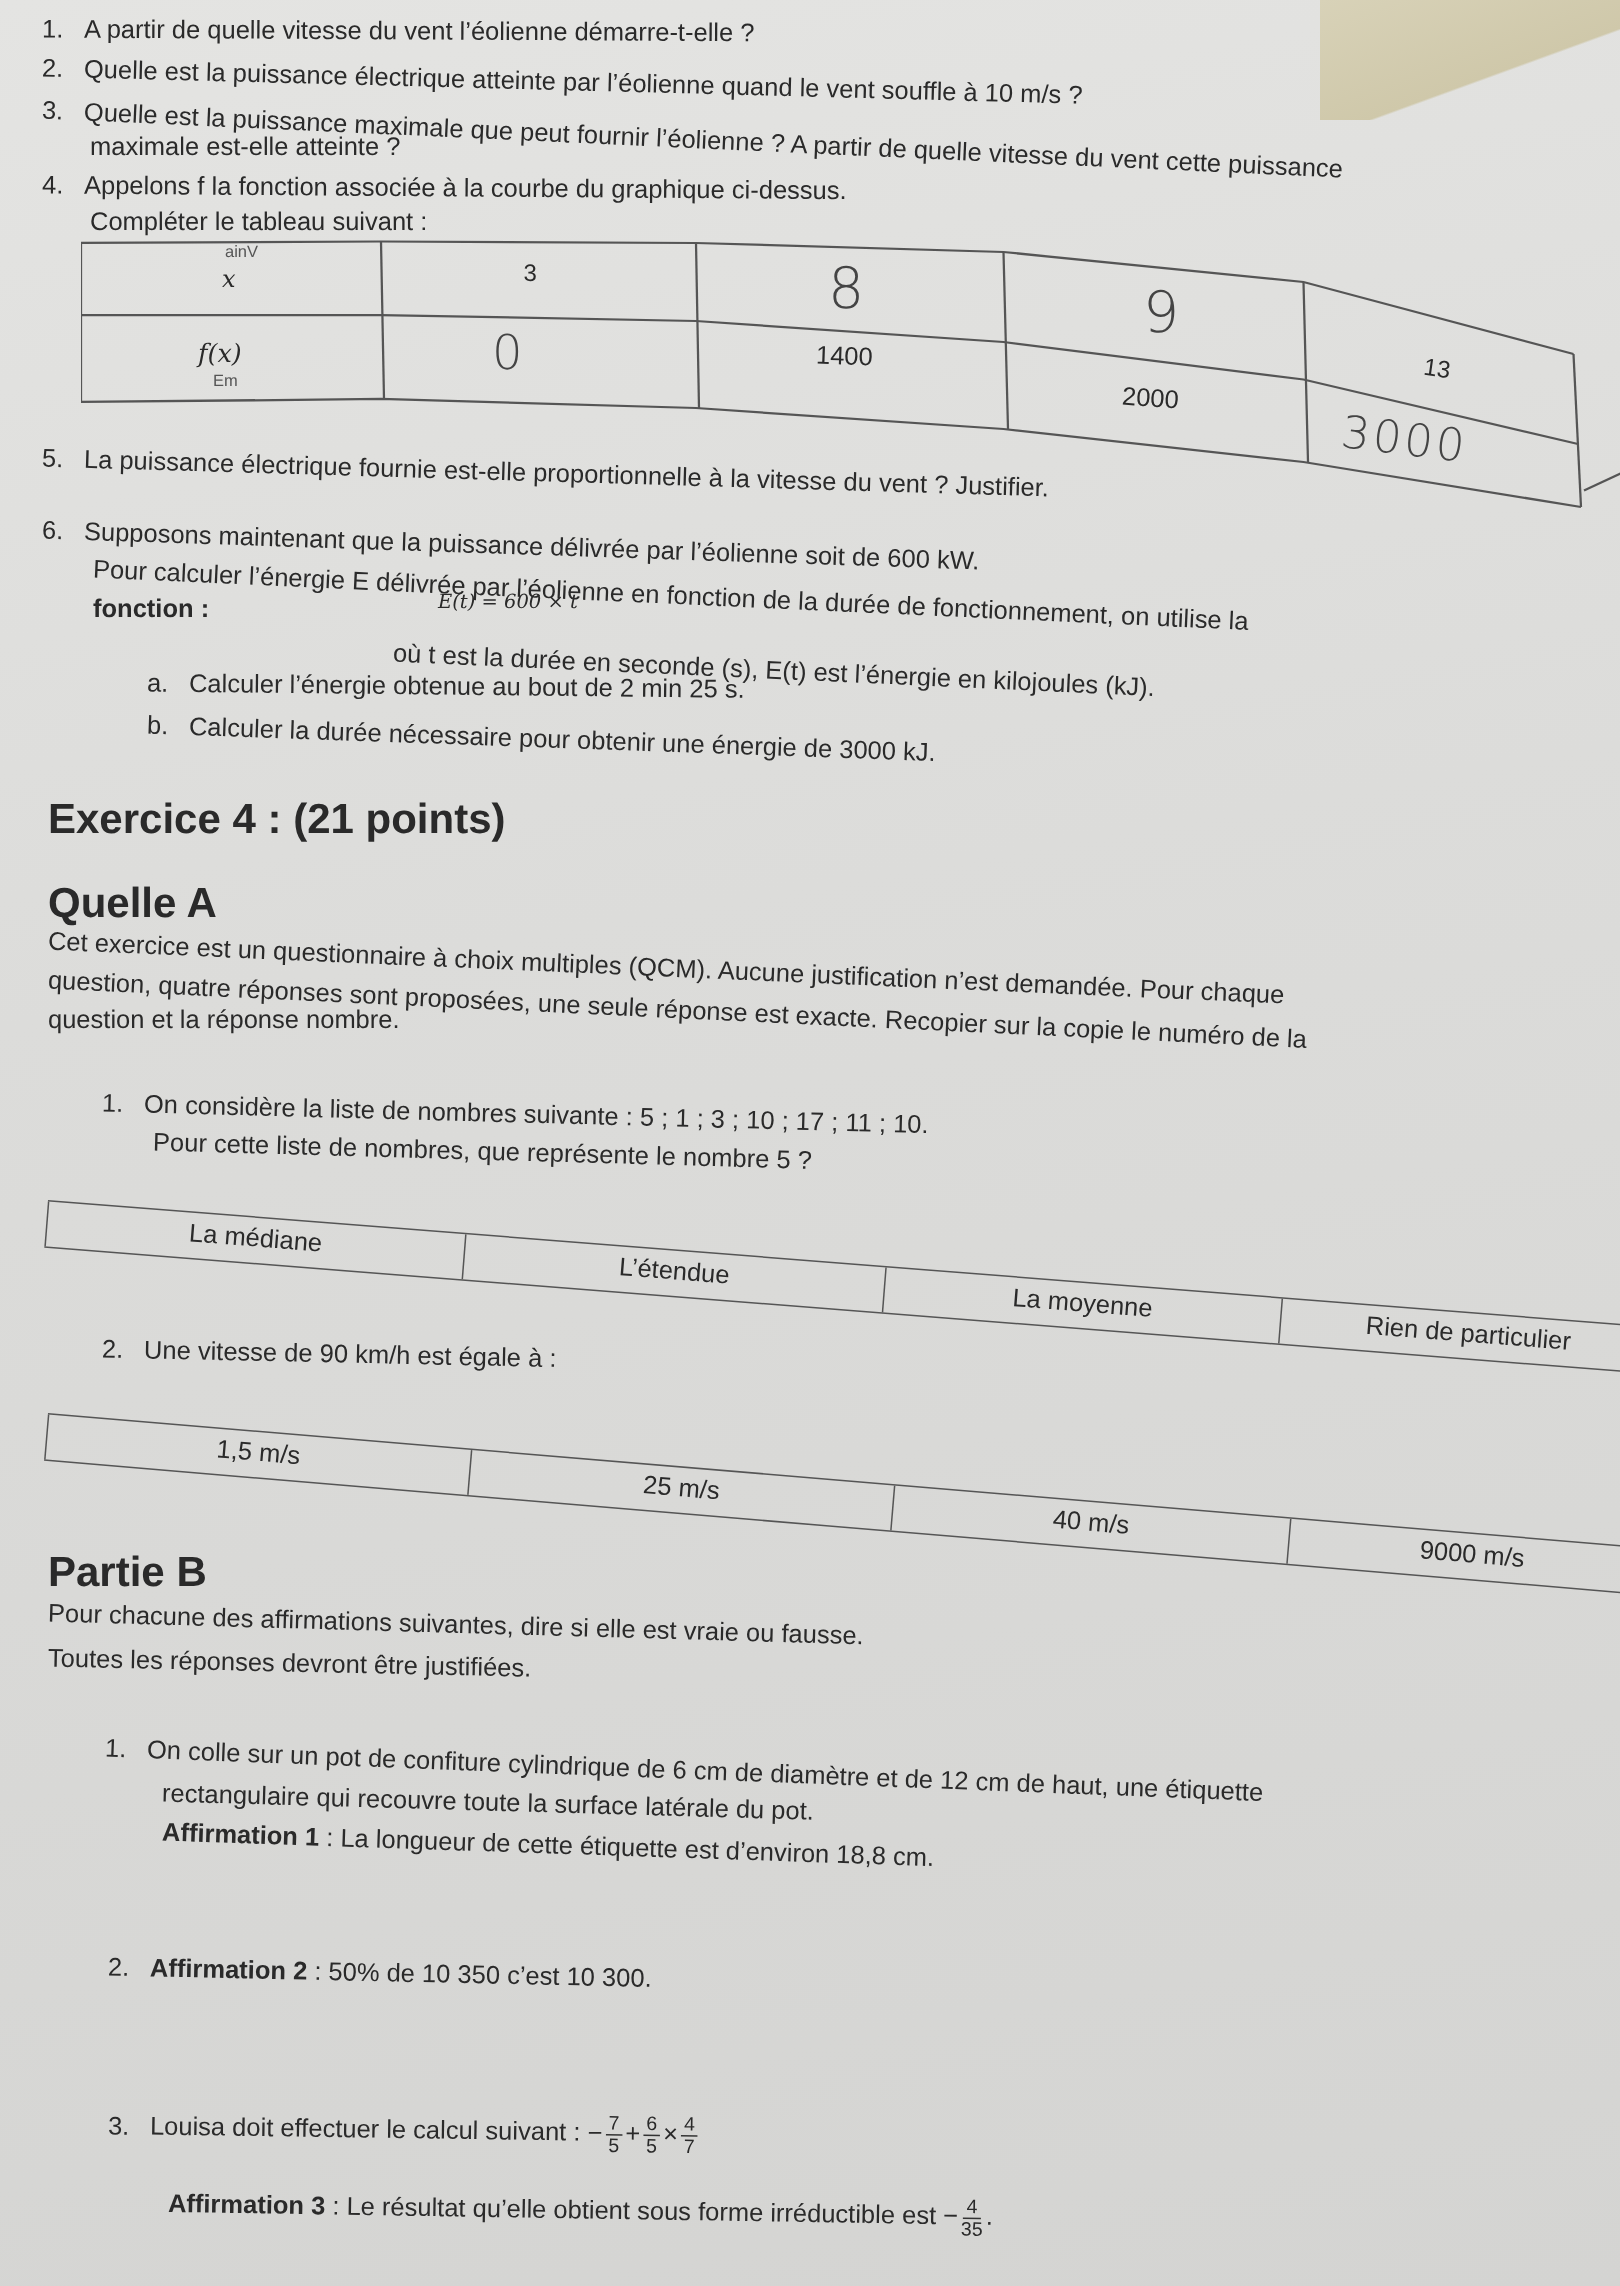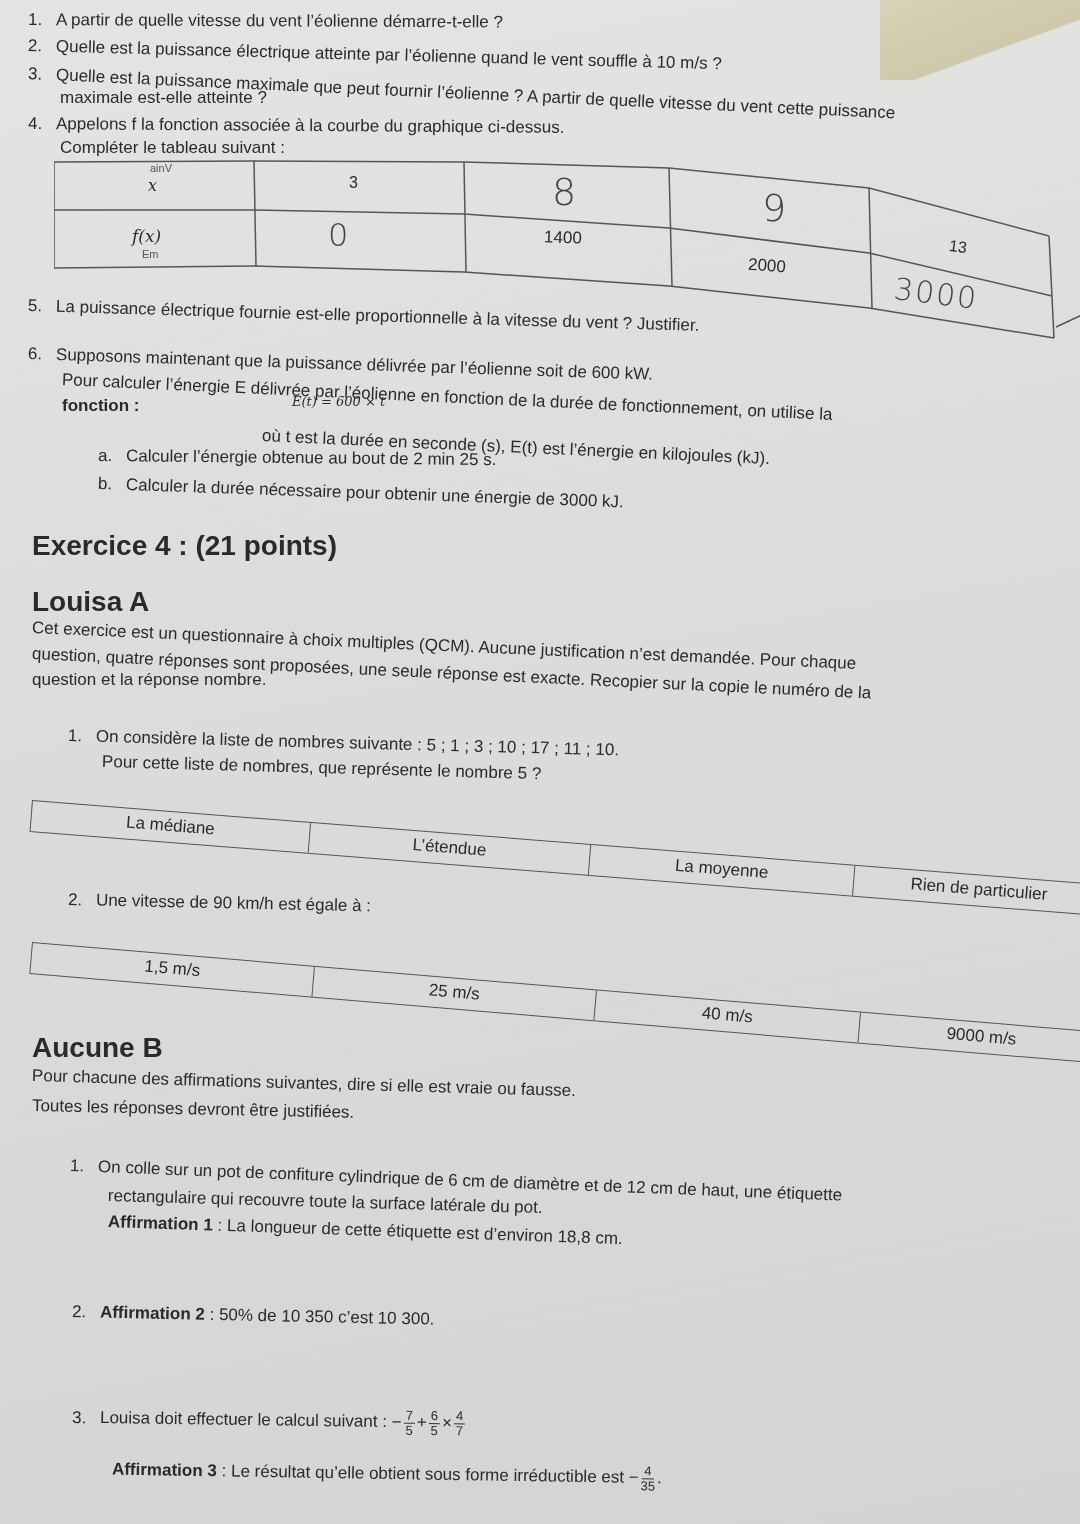--- a/index.html
+++ b/index.html
@@ -93,21 +93,21 @@
   <div class="line math" style="left:280px;top:394px;font-size:13px;">E(t) = 600 × t</div>
   <div class="line" style="left:250px;top:426px;transform:rotate(2.6deg);">où t est la durée en seconde (s), E(t) est l’énergie en kilojoules (kJ).</div>
   <div class="line" style="left:86px;top:446px;transform:rotate(0.6deg);">
     <span class="num">a.</span><span>Calculer l’énergie obtenue au bout de 2 min 25 s.</span>
   </div>
   <div class="line" style="left:86px;top:474px;transform:rotate(2deg);">
     <span class="num">b.</span><span>Calculer la durée nécessaire pour obtenir une énergie de 3000 kJ.</span>
   </div>
 
   <div class="line h" style="left:20px;top:530px;">Exercice 4 : (21 points)</div>
-  <div class="line h" style="left:20px;top:586px;">Louisa A</div>
+  <div class="line h" style="left:20px;top:586px;">Quelle A</div>
   <div class="line" style="left:20px;top:618px;transform:rotate(2.5deg);">Cet exercice est un questionnaire à choix multiples (QCM). Aucune justification n’est demandée. Pour chaque</div>
   <div class="line" style="left:20px;top:644px;transform:rotate(2.7deg);">question, quatre réponses sont proposées, une seule réponse est exacte. Recopier sur la copie le numéro de la</div>
   <div class="line" style="left:20px;top:670px;">question et la réponse nombre.</div>
 
   <div class="line" style="left:56px;top:726px;transform:rotate(1.5deg);">
     <span class="num">1.</span><span>On considère la liste de nombres suivante :   5 ; 1 ; 3 ; 10 ; 17 ; 11 ; 10.</span>
   </div>
   <div class="line" style="left:90px;top:752px;transform:rotate(1.6deg);">Pour cette liste de nombres, que représente le nombre 5 ?</div>
 
   <div class="qcm" style="left:20px;top:800px;width:1080px;transform:rotate(4.5deg);">
@@ -121,21 +121,21 @@
     <span class="num">2.</span><span>Une vitesse de 90 km/h est égale à :</span>
   </div>
 
   <div class="qcm" style="left:20px;top:942px;width:1080px;transform:rotate(4.8deg);">
     <div class="cell" style="width:282px;">1,5 m/s</div>
     <div class="cell" style="width:282px;">25 m/s</div>
     <div class="cell" style="width:264px;">40 m/s</div>
     <div class="cell" style="width:244px;">9000 m/s</div>
   </div>
 
-  <div class="line h" style="left:20px;top:1032px;">Aucune B</div>
+  <div class="line h" style="left:20px;top:1032px;">Partie B</div>
   <div class="line" style="left:20px;top:1066px;transform:rotate(1.6deg);">Pour chacune des affirmations suivantes, dire si elle est vraie ou fausse.</div>
   <div class="line" style="left:20px;top:1096px;transform:rotate(1.2deg);">Toutes les réponses devront être justifiées.</div>
 
   <div class="line" style="left:58px;top:1156px;transform:rotate(2.2deg);">
     <span class="num">1.</span><span>On colle sur un pot de confiture cylindrique de 6 cm de diamètre et de 12 cm de haut, une étiquette</span>
   </div>
   <div class="line" style="left:96px;top:1186px;transform:rotate(1.6deg);">rectangulaire qui recouvre toute la surface latérale du pot.</div>
   <div class="line" style="left:96px;top:1212px;transform:rotate(1.9deg);">
     <span class="bold">Affirmation 1</span><span> : La longueur de cette étiquette est d’environ 18,8 cm.</span>
   </div>

